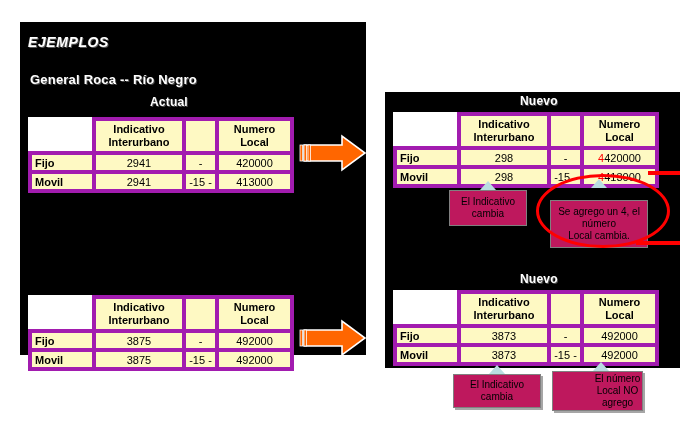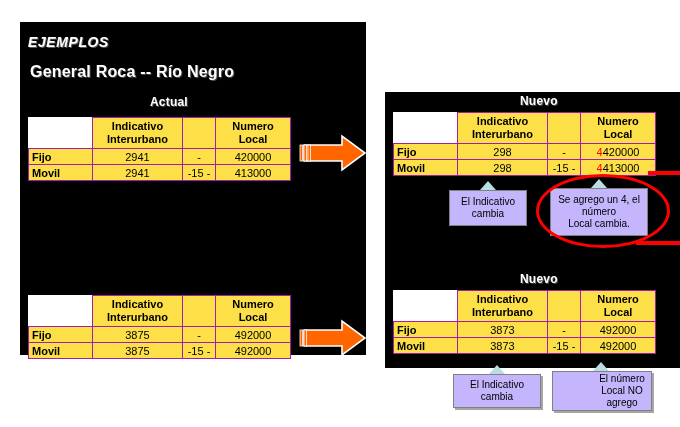--- a/index.html
+++ b/index.html
@@ -33,21 +33,21 @@
     letter-spacing: .2px;
   }
   #title-ejemplos {
     left: 28px; top: 26px;
     font-size: 14px;
     font-style: italic;
     letter-spacing: .6px;
     text-shadow: 1px 1px 0 #555, -0.5px -0.5px 0 #444;
     margin-top: 8px;
   }
-  #heading-roca    { left: 30px; top: 63px;  font-size: 16px;
+  #heading-roca    { left: 30px; top: 72px;  font-size: 13px;
                      text-shadow: 1px 1px 0 #4a4a4a; }
   #heading-tartagal{ left: 30px; top: 275px; font-size: 13px;
                      text-shadow: 1px 1px 0 #4a4a4a; }
   #label-actual-1  { left: 150px; top: 95px;  font-size: 12px;
                      text-shadow: 1px 1px 0 #4a4a4a; }
   #label-actual-2  { left: 148px; top: 309px; font-size: 12px;
                      text-shadow: 1px 1px 0 #4a4a4a; }
   #label-nuevo-1   { left: 520px; top: 94px;  font-size: 12px;
                      text-shadow: 1px 1px 0 #4a4a4a; }
   #label-nuevo-2   { left: 520px; top: 272px; font-size: 12px;
@@ -56,27 +56,27 @@
   
   .tbl {
     position: absolute;
     border-collapse: collapse;
     background: #ffffff;
     table-layout: fixed;
     font-size: 11px;
     color: #000000;
   }
   .tbl td {
-    border: 1px solid #a21caf;
+    border: 4px solid #a21caf;
     padding: 0;
     height: 15px;
     line-height: 14px;
     text-align: center;
     vertical-align: middle;
-    background: #fde047;
+    background: #fef9c3;
     font-size: 11px;
   }
   .tbl td.blank-tl {
     border: none;
     background: transparent;
   }
   .tbl td.hd {
     font-weight: bold;
     height: 30px;
     line-height: 13px;
@@ -99,21 +99,21 @@
   .c-num   { width: 75px; }
 
   
   .arrow-wrap { position: absolute; }
   #arrow-1 { left: 298px; top: 133px; width: 70px; height: 40px; }
   #arrow-2 { left: 298px; top: 318px; width: 70px; height: 40px; }
 
   
   .callout {
     position: absolute;
-    background: #c4b5fd;
+    background: #be185d;
     border: 1px solid #808080;
     color: #000000;
     font-size: 10px;
     line-height: 12px;
     text-align: center;
     box-sizing: border-box;
     display: flex;
     align-items: center;
     justify-content: center;
     box-shadow: 2px 2px 0 rgba(0,0,0,0.35);
@@ -130,25 +130,25 @@
     position: absolute;
     left: -8px; top: -9px;
     width: 0; height: 0;
     border-left: 8px solid transparent;
     border-right: 8px solid transparent;
     border-bottom: 9px solid transparent;
   }
 
   #callout-1 { left: 449px; top: 190px; width: 78px; height: 36px; }
   #tail-1    { left: 480px; top: 181px; }
-  #callout-2 { left: 550px; top: 188px; width: 98px; height: 48px; }
+  #callout-2 { left: 550px; top: 200px; width: 98px; height: 48px; }
   #tail-2    { left: 591px; top: 179px; }
   #callout-3 { left: 453px; top: 374px; width: 88px; height: 34px; }
   #tail-3    { left: 489px; top: 365px; }
-  #callout-4 { left: 552px; top: 371px; width: 100px; height: 40px; padding-left: 40px; }
+  #callout-4 { left: 552px; top: 371px; width: 91px; height: 40px; padding-left: 40px; }
   #tail-4    { left: 593px; top: 362px; }
 
   
   #red-oval {
     position: absolute;
     left: 536px; top: 174px;
     width: 128px; height: 68px;
     border: 3px solid #ff0000;
     border-radius: 50%;
     background: transparent;

